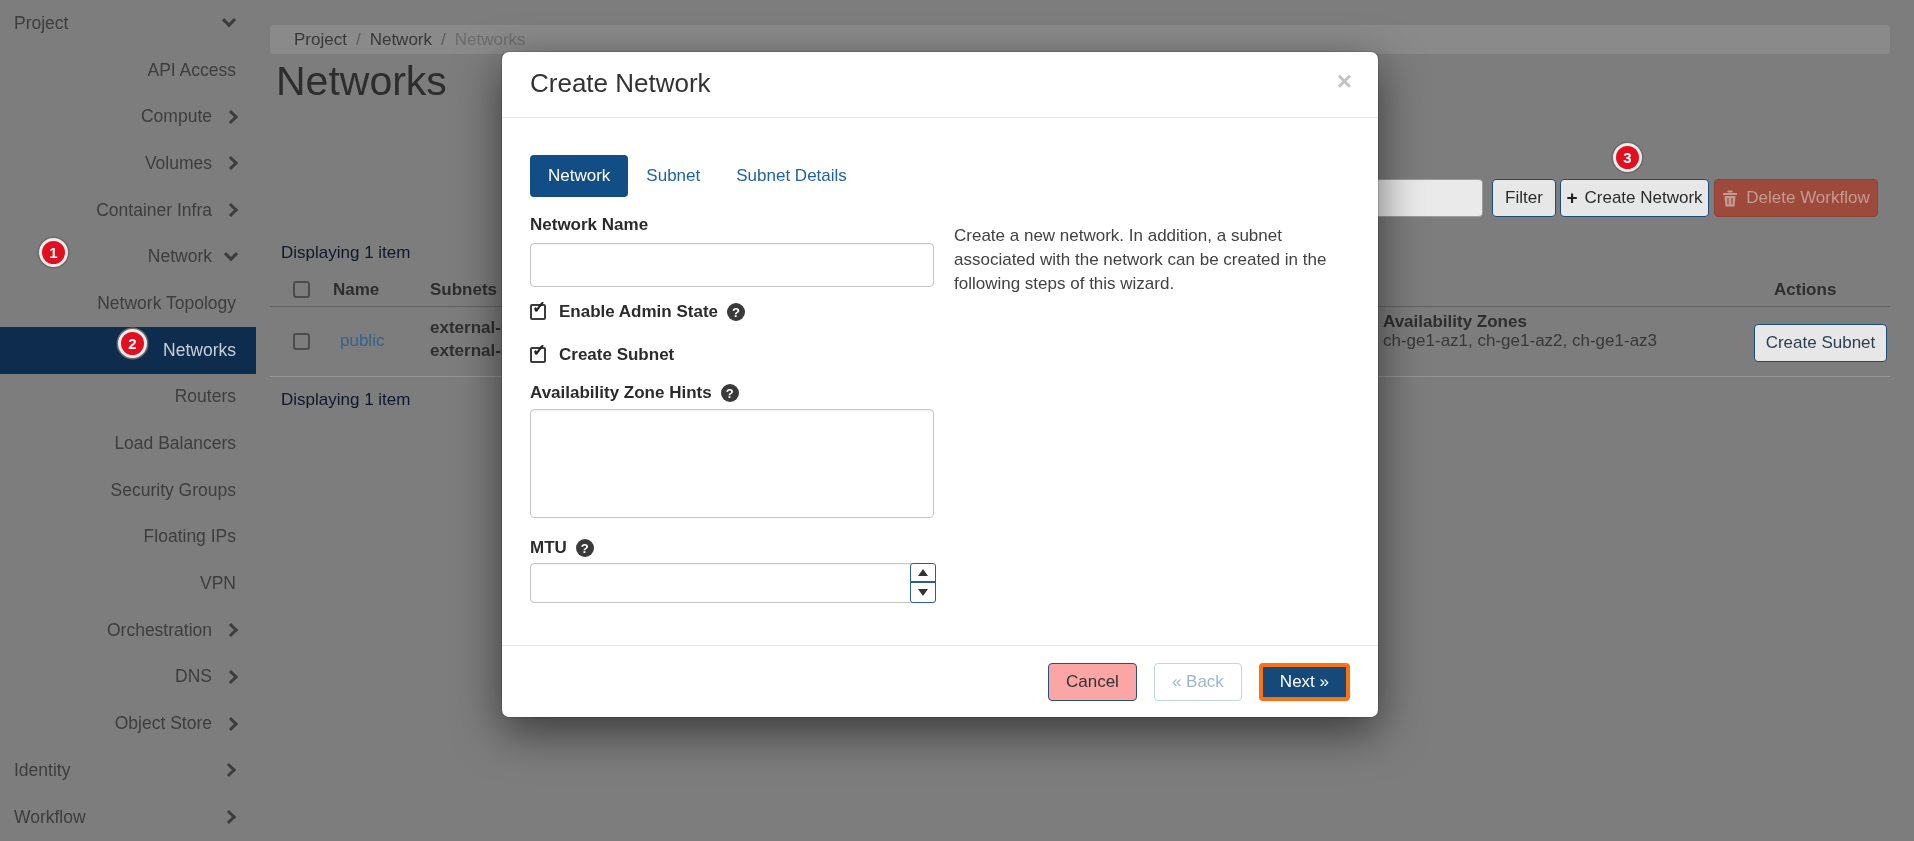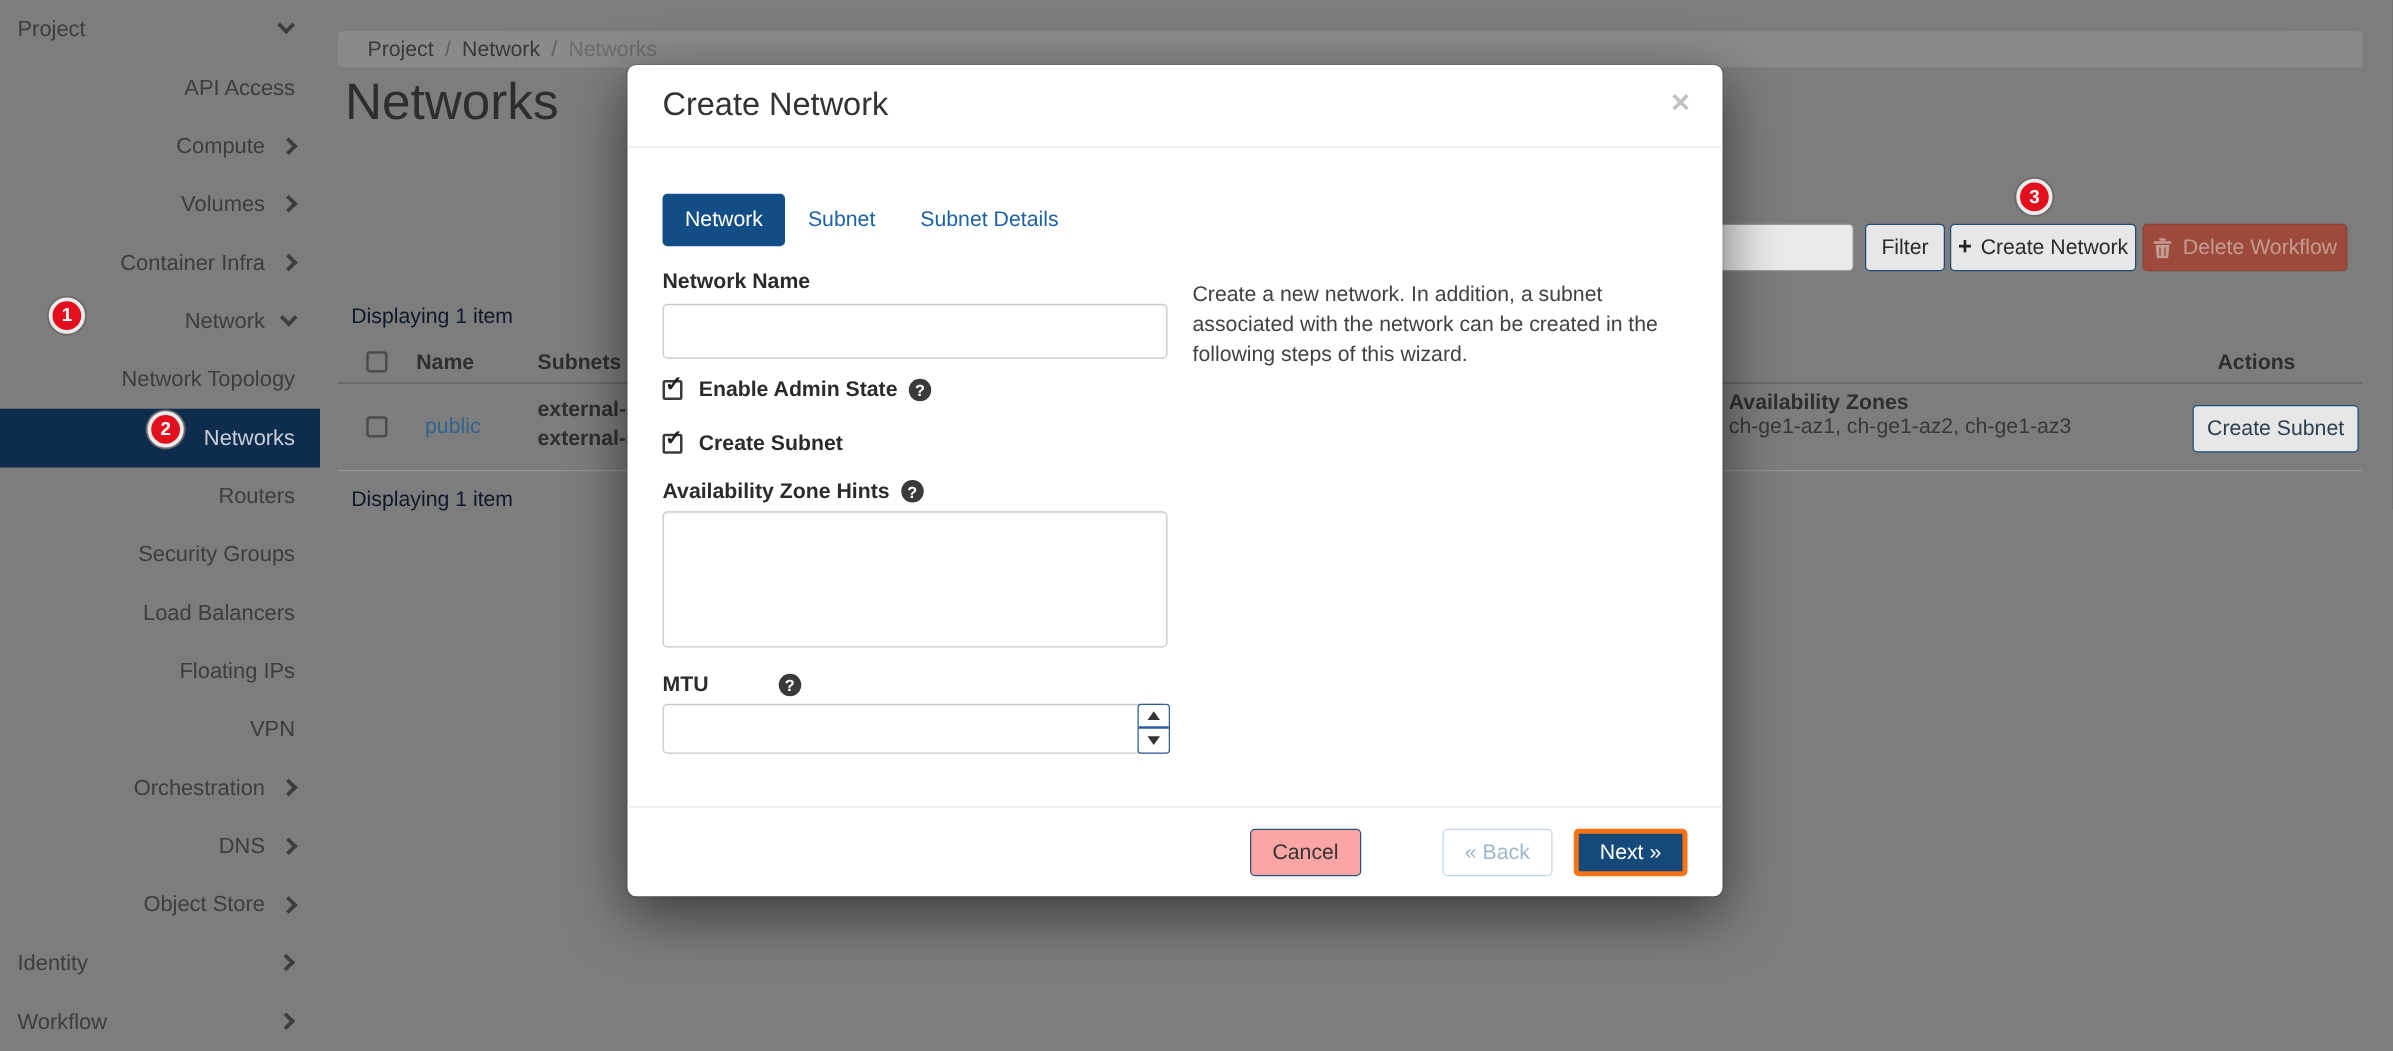--- a/index.html
+++ b/index.html
@@ -72,34 +72,34 @@
   .nn-label { position:absolute; left:28px; top:163px; }
   .nn-input { position:absolute; left:28px; top:191px; width:404px; height:44px; }
   .help-text { position:absolute; left:452px; top:172px; width:412px; font-size:17px; color:#424242; line-height:1.42; }
   .cb-row { position:absolute; left:28px; display:flex; align-items:center; }
   .cb { width:16px; height:16px; border:2px solid #3c3c3c; border-radius:2px; position:relative; background:#fff; margin-right:13px; flex:none; }
   .cb .tick { position:absolute; left:0px; top:-9px; font-size:17px; font-weight:bold; color:#222; }
   .cb-row-1 { top:250px; }
   .cb-row-2 { top:293px; }
   .az-label { position:absolute; left:28px; top:331px; }
   .az-textarea { position:absolute; left:28px; top:357px; width:404px; height:109px; resize:none; padding:8px 12px; }
-  .mtu-label { position:absolute; left:28px; top:486px;gap:47px; }
+  .mtu-label { position:absolute; left:28px; top:486px; }
   .mtu-wrap { position:absolute; left:28px; top:511px; width:404px; height:40px; }
   .mtu-input { width:404px; height:40px; }
   .spinner { position:absolute; right:-2px; top:0; width:26px; height:40px; border:1px solid #2b5d9d; border-radius:3px; background:#fff; }
   .spin-btn { position:absolute; left:0; width:100%; height:50%; display:flex; align-items:center; justify-content:center; cursor:pointer; }
   .spin-up { top:0; border-bottom:2px solid #2b5d9d; }
   .spin-dn { bottom:0; }
   .tri-up { width:0; height:0; border-left:5px solid transparent; border-right:5px solid transparent; border-bottom:7px solid #333; }
   .tri-dn { width:0; height:0; border-left:5px solid transparent; border-right:5px solid transparent; border-top:7px solid #333; }
   .modal-footer { position:absolute; left:0; right:0; top:593px; height:72px; border-top:1px solid #e5e5e5;
                   display:flex; align-items:center; justify-content:flex-end; padding-right:28px; gap:17px; }
   .mbtn { height:38px; border-radius:4px; font-size:17px; padding:0 17px; display:inline-flex; align-items:center; cursor:pointer; }
   .mbtn-cancel { background:#fca5a5; border:1px solid #27517e; color:#333; }
-  .mbtn-back   { background:#fff; border:1px solid #c3d6e8; color:#9fb6cb;margin-left:48px; }
+  .mbtn-back   { background:#fff; border:1px solid #c3d6e8; color:#9fb6cb; }
   .mbtn-next   { background:#14497a; border:4px solid #f97316; color:#fff; }
 </style>
 </head>
 <body>
 
 <div class="screen">
 
   <aside class="sidebar">
     <div class="sb-row sb-root">
       <span>Project</span>
@@ -127,24 +127,24 @@
     <div class="sb-row sb-leaf">
       <span>Network Topology</span>
     </div>
     <div class="sb-row sb-leaf sb-active">
       <span>Networks</span>
     </div>
     <div class="sb-row sb-leaf">
       <span>Routers</span>
     </div>
     <div class="sb-row sb-leaf">
+      <span>Load Balancers</span>
+    </div>
+    <div class="sb-row sb-leaf">
       <span>Security Groups</span>
-    </div>
-    <div class="sb-row sb-leaf">
-      <span>Load Balancers</span>
     </div>
     <div class="sb-row sb-leaf">
       <span>Floating IPs</span>
     </div>
     <div class="sb-row sb-leaf">
       <span>VPN</span>
     </div>
     <div class="sb-row sb-group">
       <span>Orchestration</span>
       <span class="chev chev-r"></span>

